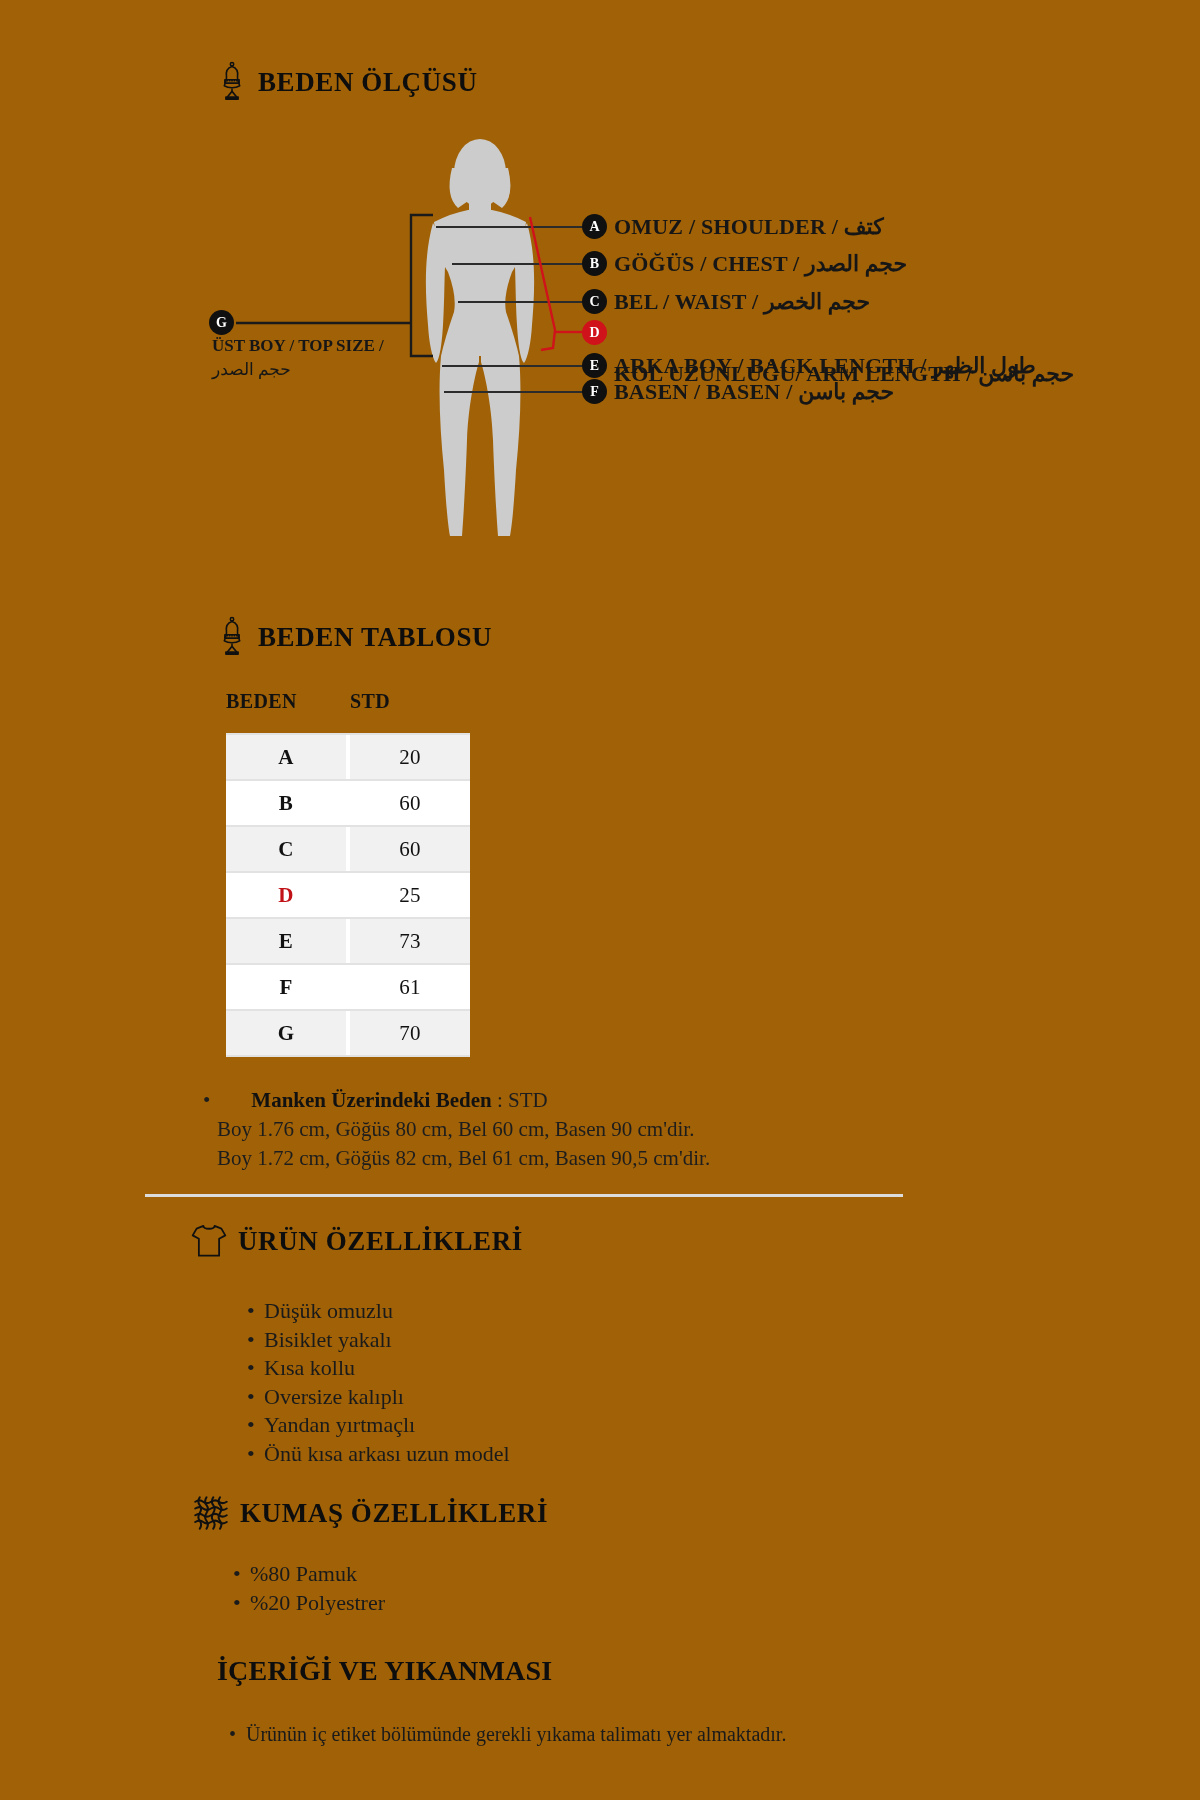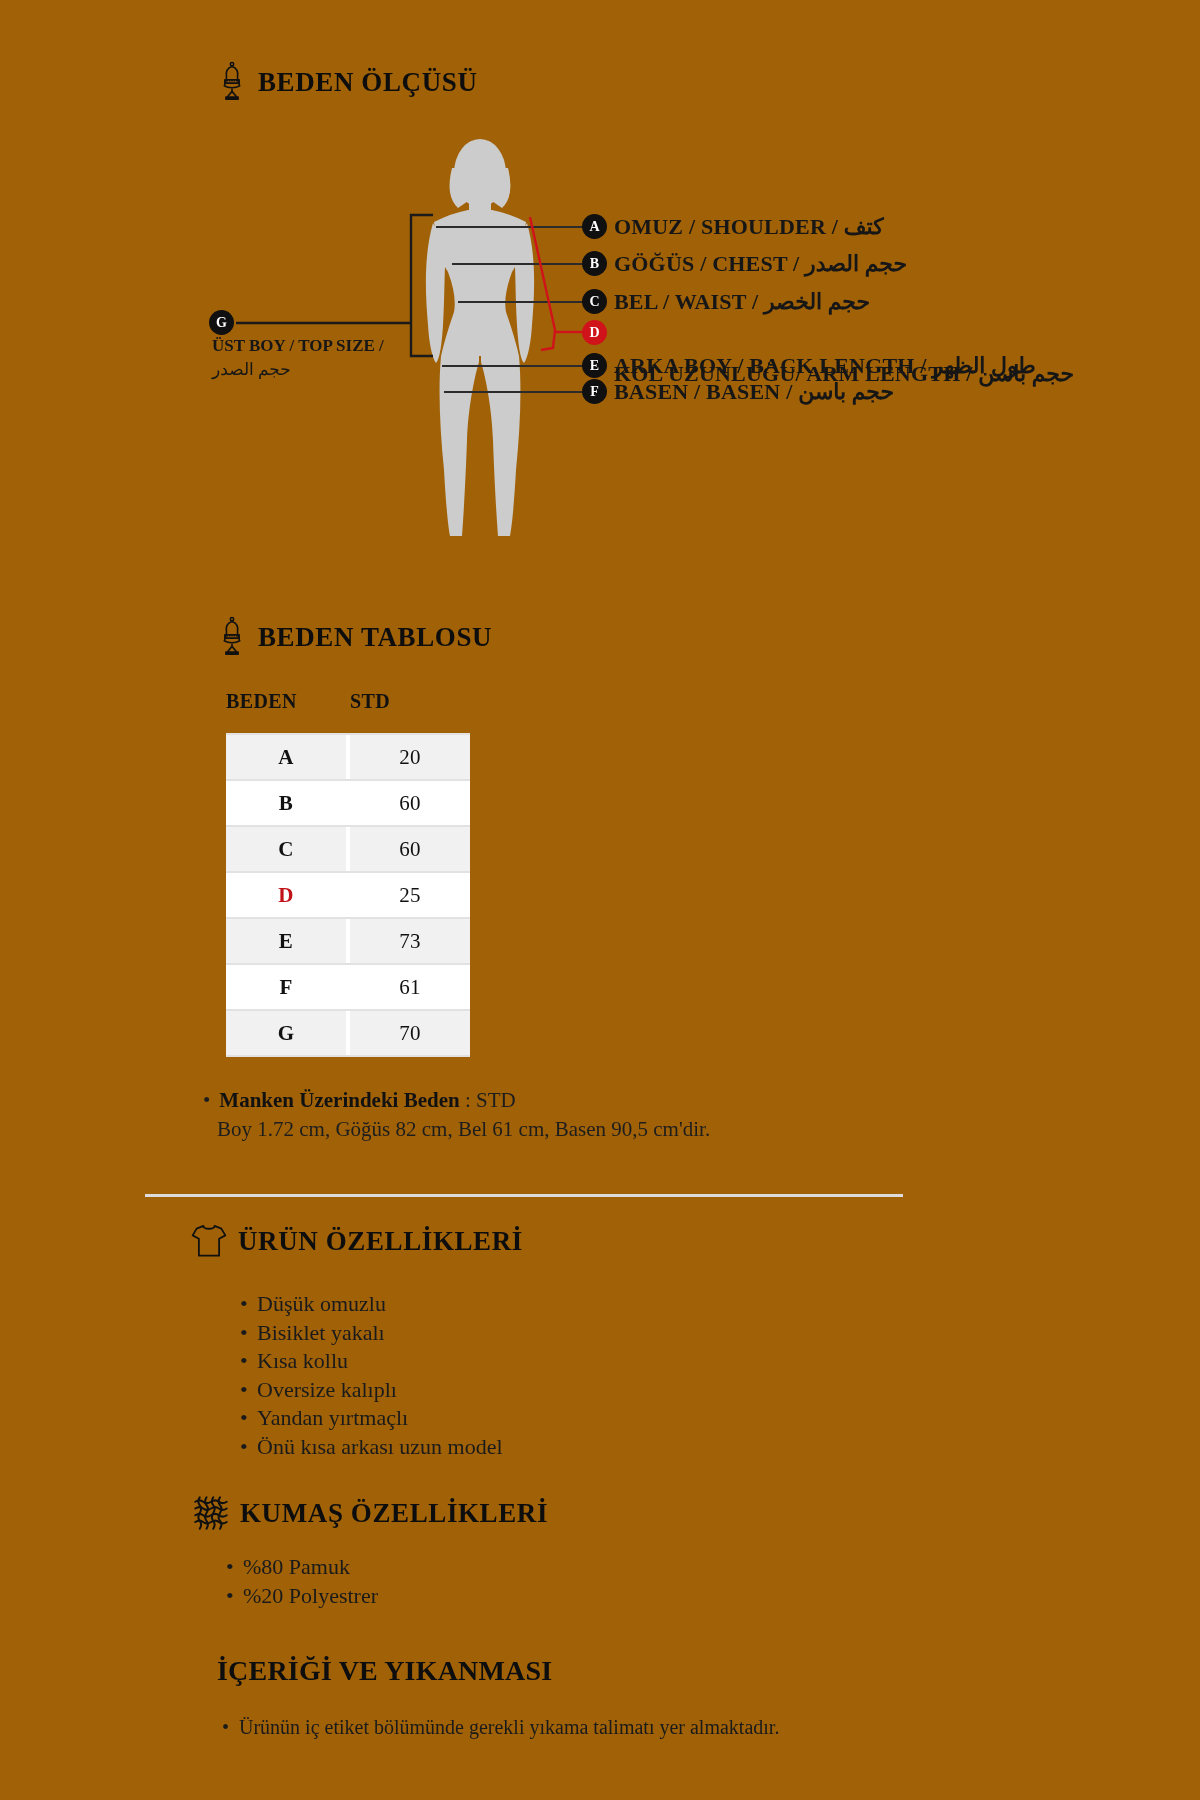--- a/index.html
+++ b/index.html
@@ -28,27 +28,27 @@
   .srow{display:flex;gap:4px;height:44px;border-bottom:2px solid #e2e2e2;background:#fff;}
   .srow div{width:120px;display:flex;align-items:center;justify-content:center;
             font-size:21px;font-weight:600;letter-spacing:.3px;}
   .srow.alt div{background:#f1f1f1;}
   .srow .val{font-weight:500;}
   .red-letter{color:#c11218;}
 
   
   .manken{position:absolute;left:203px;top:1086px;font-size:21px;color:#1d1d1d;line-height:29px;}
   .manken .l1::before{content:"•";margin-right:9px;font-size:21px;}
-  .manken .l1 b{font-weight:700;color:#111;}
+  .manken .l1 b{font-weight:700;color:#111;margin-left:32px;}
   .manken .sub{padding-left:14px;font-weight:400;}
 
   .divider{position:absolute;left:145px;top:1194px;width:758px;height:3px;background:#dcdcdc;}
 
   
-  .blist{position:absolute;margin:0;padding:0;list-style:none;}
+  .blist{position:absolute;margin:7px;padding:0;list-style:none;}
   .blist li{position:relative;padding-left:17px;font-size:22px;line-height:28.5px;color:#1a1a1a;}
   .blist li::before{content:"•";position:absolute;left:0;top:0;}
   .care-title{position:absolute;left:217px;top:1655px;font-size:28px;font-weight:700;
               letter-spacing:.2px;color:#0d0d0d;white-space:nowrap;}
   .care-list li{font-size:20px;line-height:31px;}
 </style>
 </head>
 <body>
 
 <div class="page">
@@ -185,20 +185,21 @@
         <div class="val">61</div>
       </div>
     <div class="srow alt">
         <div>G</div>
         <div class="val">70</div>
       </div>
   </div>
 
   <div class="manken">
     <div class="l1"><b>Manken Üzerindeki Beden</b><span> : </span><span>STD</span></div>
+    <div class="sub">Boy 1.76 cm, Göğüs  80 cm, Bel 60 cm, Basen 90 cm'dir.</div>
     <div class="sub">Boy 1.72 cm, Göğüs  82 cm, Bel 61 cm, Basen 90,5 cm'dir.</div>
   </div>
 
   <div class="divider"></div>
 
   <div class="sec-head" style="left:191px;top:1223px;">
     <span>
       <svg width="36" height="36" viewBox="0 0 32 32" fill="none" stroke="#101010" stroke-width="1.6" stroke-linejoin="round">
         <path d="M5,5 L11,2.5 C11.5,6 20.5,6 21,2.5 L27,5 L30.5,11 L25,14 L25,29 L7,29 L7,14 L1.5,11 Z"></path>
       </svg>

